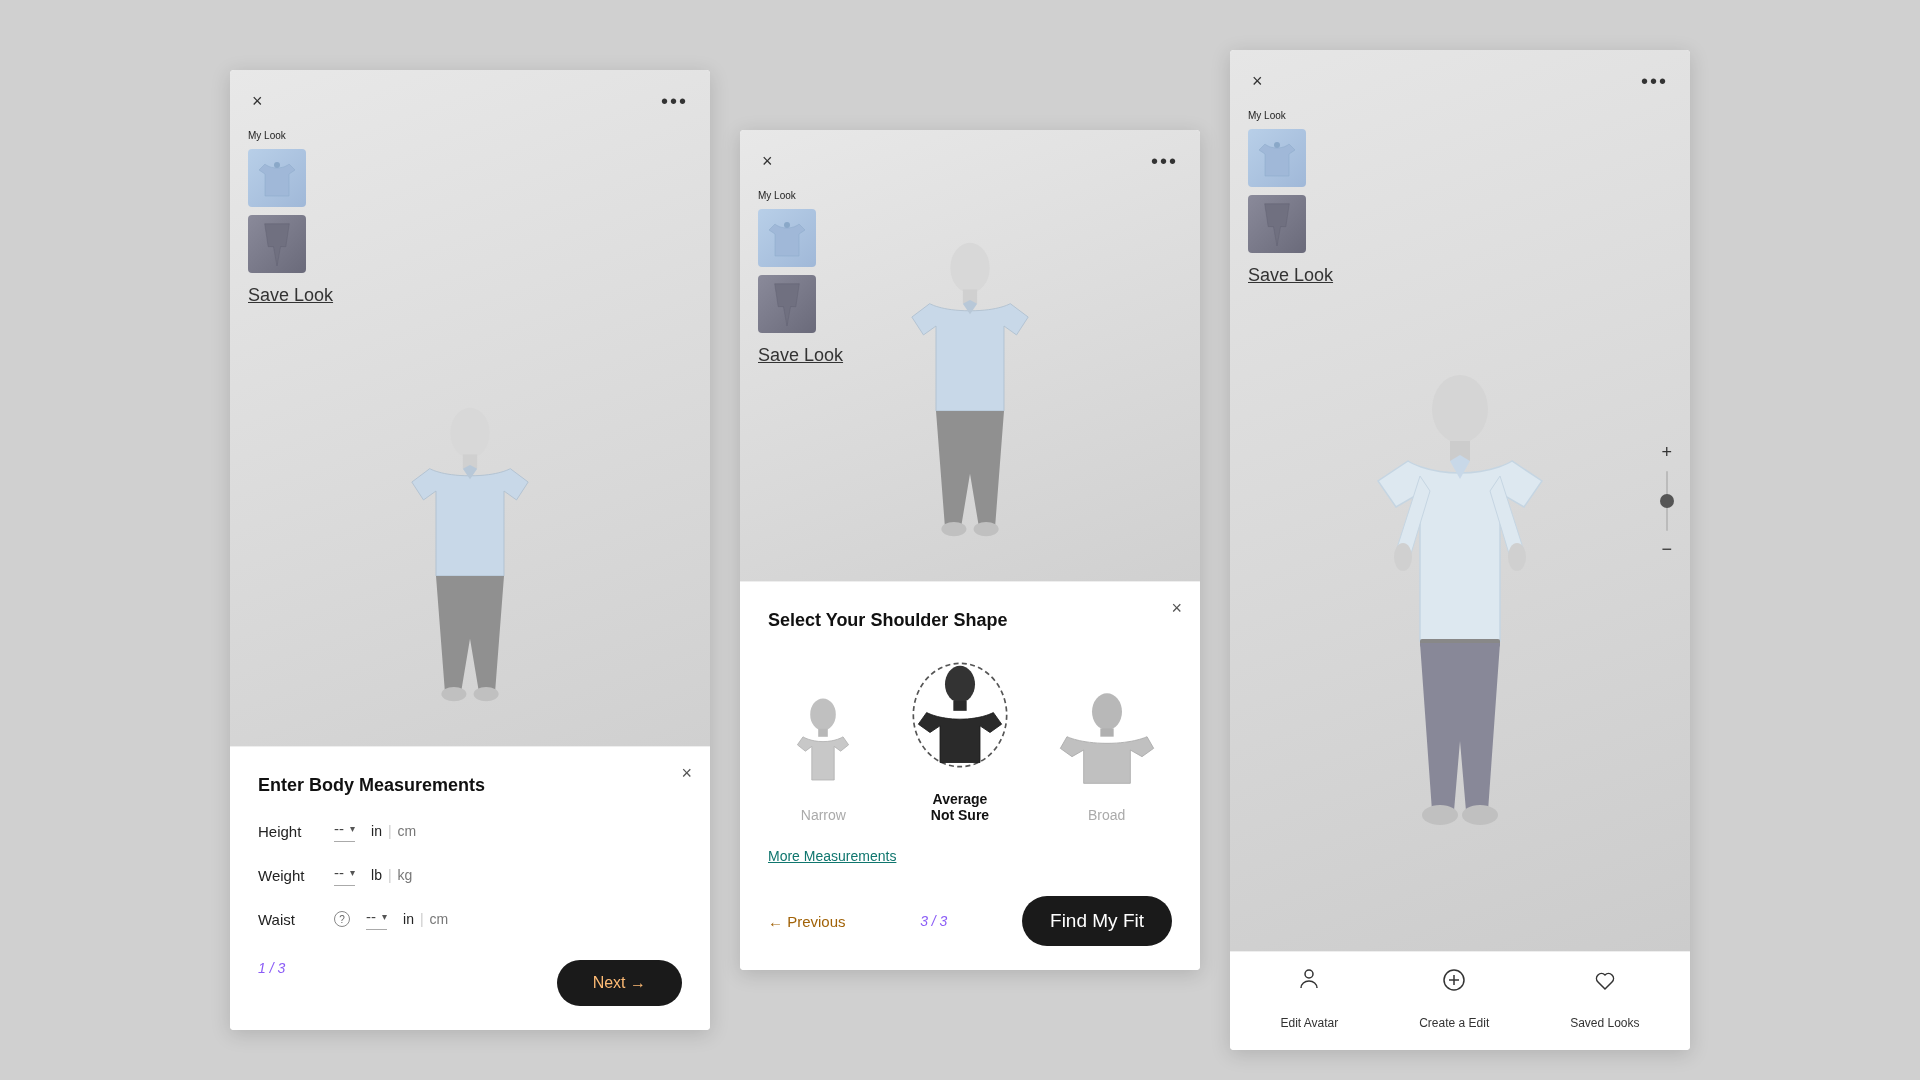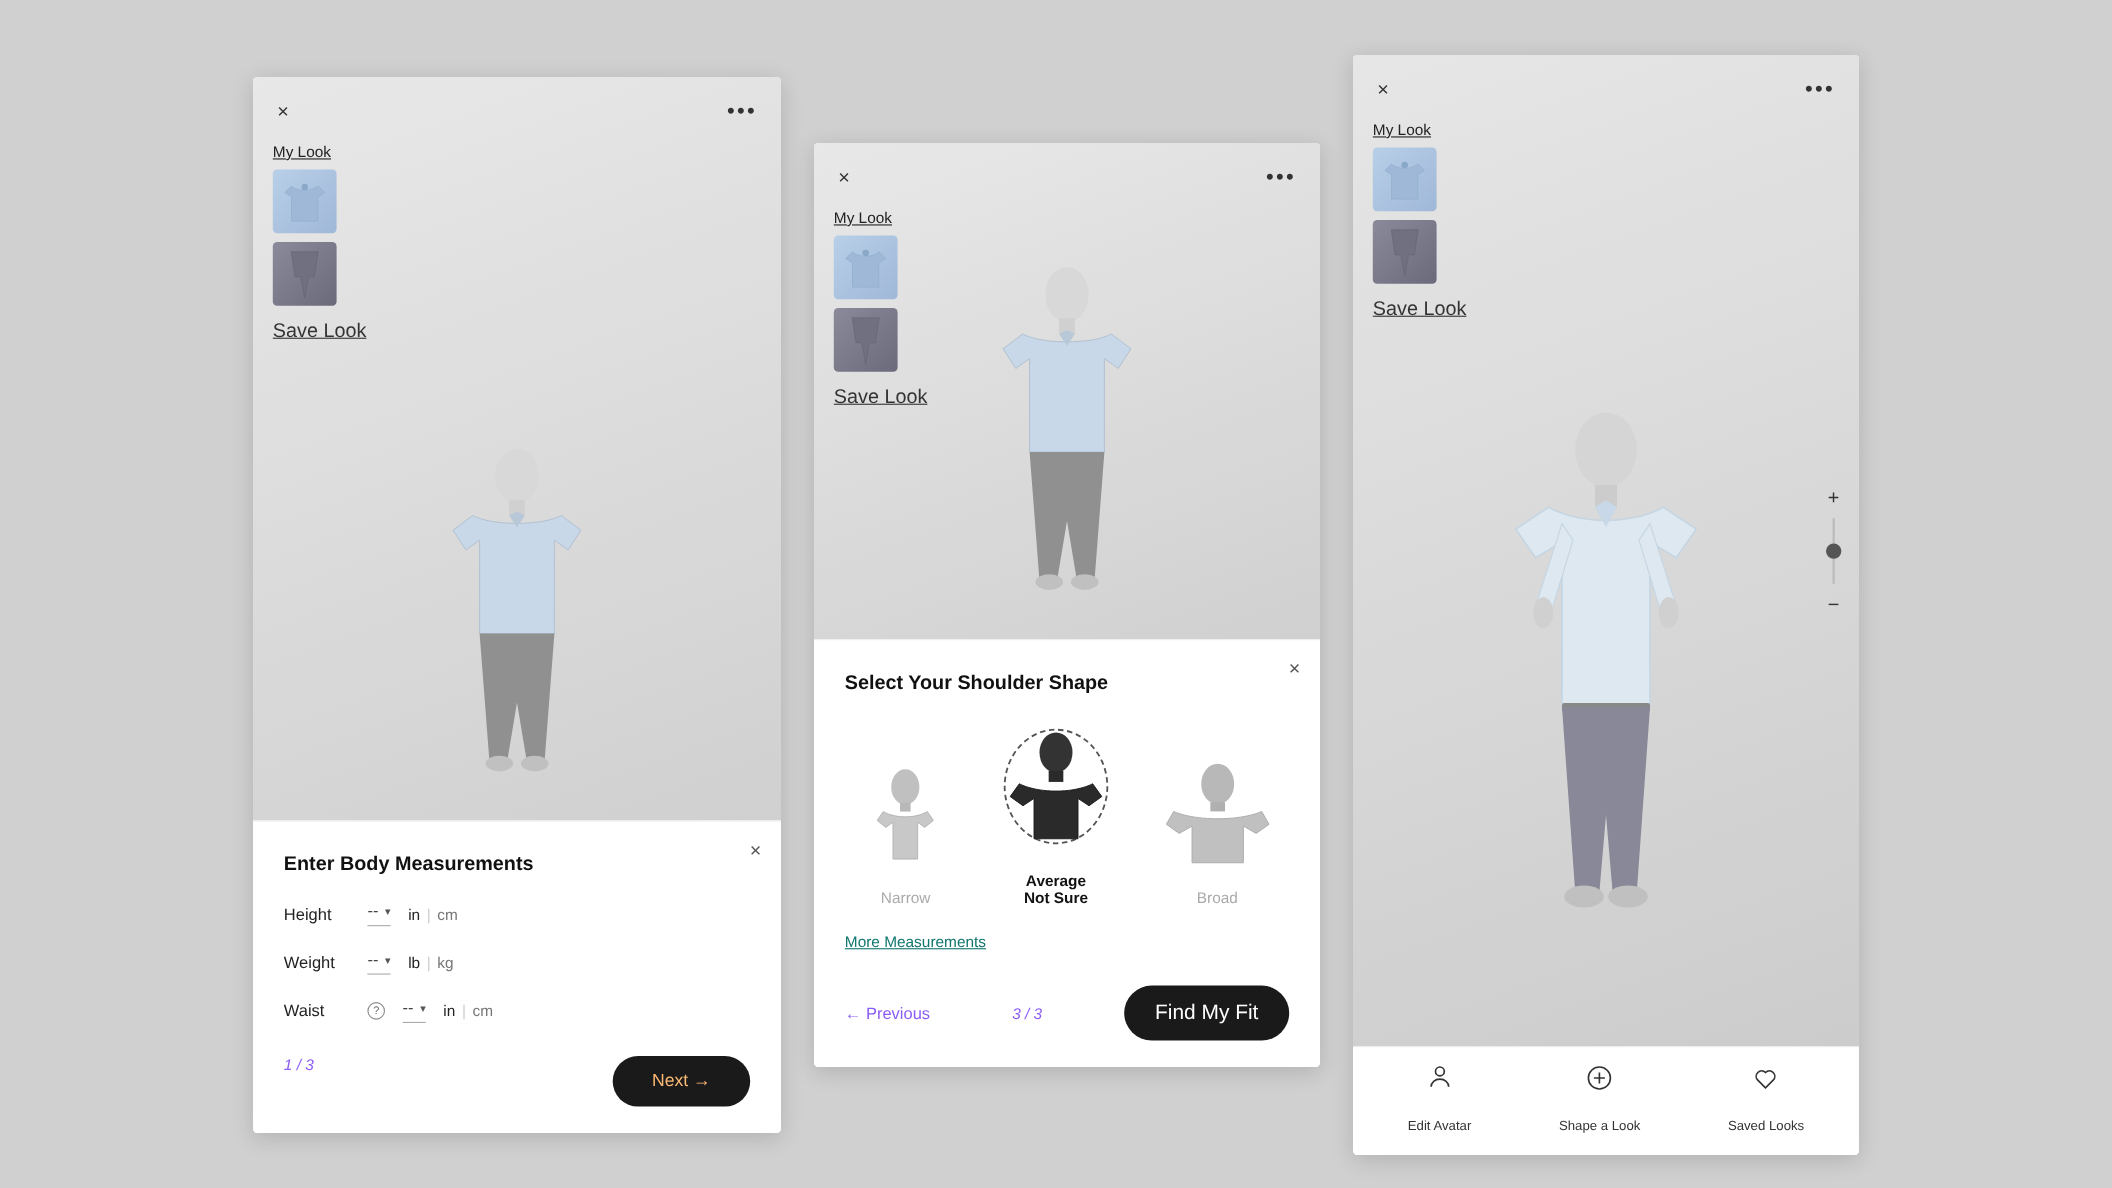--- a/index.html
+++ b/index.html
@@ -69,25 +69,24 @@
     }
 
     .my-look-panel {
       position: absolute;
       top: 60px;
       left: 18px;
       z-index: 10;
     }
 
     .my-look-label {
-      font-size: 14px;
+      font-size: 10px;
       font-weight: 500;
       color: #222;
       margin-bottom: 8px;
-      text-decoration: underline;
     }
 
     .look-item {
       width: 58px;
       height: 58px;
       border-radius: 4px;
       margin-bottom: 8px;
       overflow: hidden;
       display: flex;
       align-items: center;
@@ -317,21 +316,21 @@
       display: flex;
       align-items: center;
       justify-content: space-between;
       margin-top: 12px;
     }
 
     .prev-btn {
       background: none;
       border: none;
       font-size: 15px;
-      color: #8b5cf6;
+      color: #a16207;
       cursor: pointer;
       display: flex;
       align-items: center;
       gap: 6px;
     }
 
     .find-fit-btn {
       background: #1a1a1a;
       color: #fff;
       border: none;
@@ -705,21 +704,21 @@
       </button>
 
       <button class="nav-item">
         <span class="nav-icon">
           <svg width="24" height="24" viewBox="0 0 24 24" fill="none" stroke="#333" stroke-width="1.5">
             <circle cx="12" cy="12" r="10"></circle>
             <line x1="12" y1="7" x2="12" y2="17"></line>
             <line x1="7" y1="12" x2="17" y2="12"></line>
           </svg>
         </span>
-        <span class="nav-label">Shape a Look</span>
+        <span class="nav-label">Create a Edit</span>
       </button>
 
       <button class="nav-item">
         <span class="nav-icon">
           <svg width="24" height="24" viewBox="0 0 24 24" fill="none" stroke="#333" stroke-width="1.5">
             <path d="M12,21 L5,14 C3,12 3,9 5,7 C7,5 10,5 12,7 C14,5 17,5 19,7 C21,9 21,12 19,14 Z"></path>
           </svg>
         </span>
         <span class="nav-label">Saved Looks</span>
       </button>

